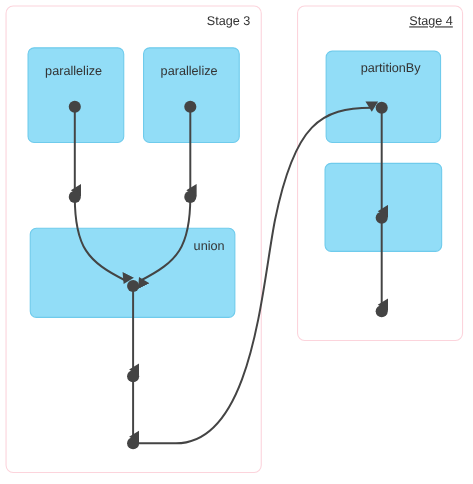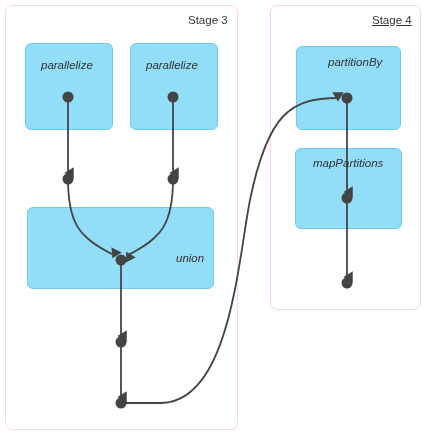--- a/index.html
+++ b/index.html
@@ -36,21 +36,20 @@
     background: #92ddf7;
     border: 1px solid #6fcbec;
     border-radius: 6px;
     box-sizing: border-box;
   }
   .rdd-label {
     position: absolute;
     font-size: 11.5px;
     color: #333333;
     white-space: nowrap;
-    font-style: italic;
   }
   .edge-layer {
     position: absolute;
     left: 0;
     top: 0;
     width: 430px;
     height: 440px;
     pointer-events: none;
   }
   .node-dot {
@@ -98,23 +97,22 @@
 
       <path d="M121,403 L160,403 C230,403 238,260 250,200 C268,112 292,98 338,98" marker-end="url(#arrowhead)"></path>
 
       <path d="M347,98 L347,192" marker-end="url(#arrowhead)"></path>
       <path d="M347,198 L347,277" marker-end="url(#arrowhead)"></path>
     </g>
   </svg>
 
   <div class="rdd-label" style="left:41px; top:59px;">parallelize</div>
   <div class="rdd-label" style="left:146px; top:59px;">parallelize</div>
-  <div class="rdd-label" style="left:176px; top:218px;margin-top:34px;">union</div>
+  <div class="rdd-label" style="left:176px; top:218px;">union</div>
   <div class="rdd-label" style="left:328px; top:56px;">partitionBy</div>
-  <div class="rdd-label" style="left:313px; top:157px;">mapPartitions</div>
 
   <div class="node-dot" style="left:68px; top:97px;"></div>
   <div class="node-dot" style="left:173px; top:97px;"></div>
   <div class="node-dot" style="left:68px; top:179px;"></div>
   <div class="node-dot" style="left:173px; top:179px;"></div>
   <div class="node-dot" style="left:121px; top:260px;"></div>
   <div class="node-dot" style="left:121px; top:342px;"></div>
   <div class="node-dot" style="left:121px; top:403px;"></div>
   <div class="node-dot" style="left:347px; top:98px;"></div>
   <div class="node-dot" style="left:347px; top:198px;"></div>

